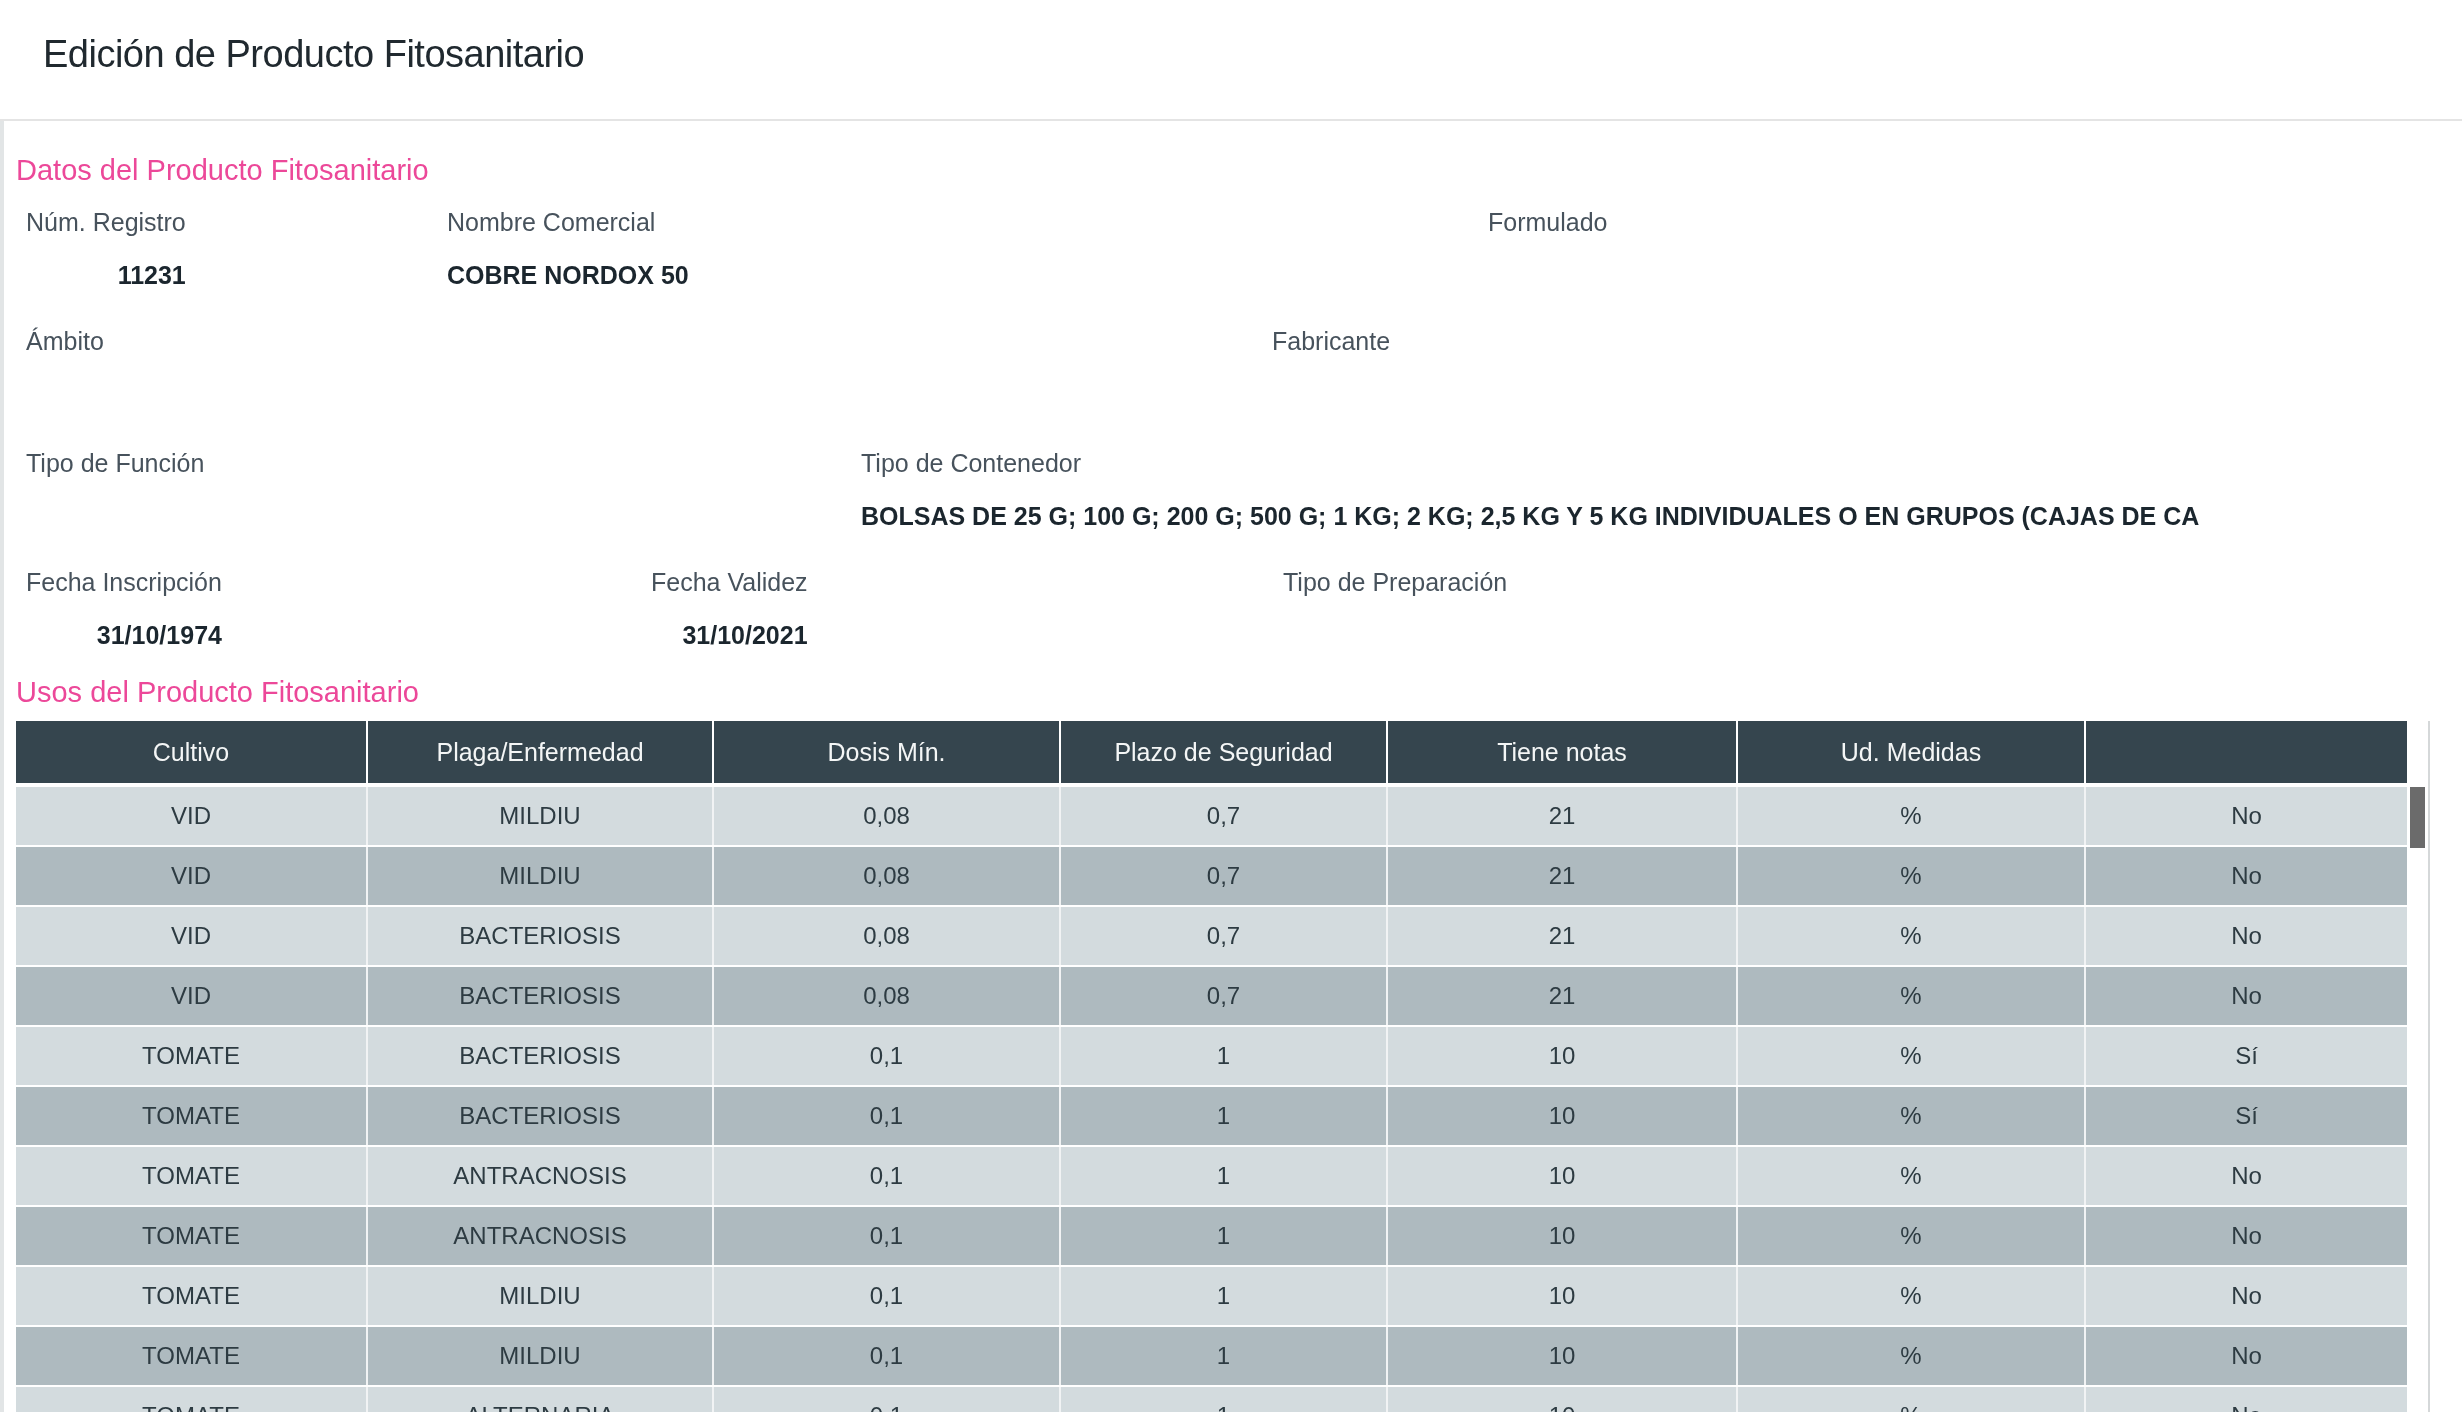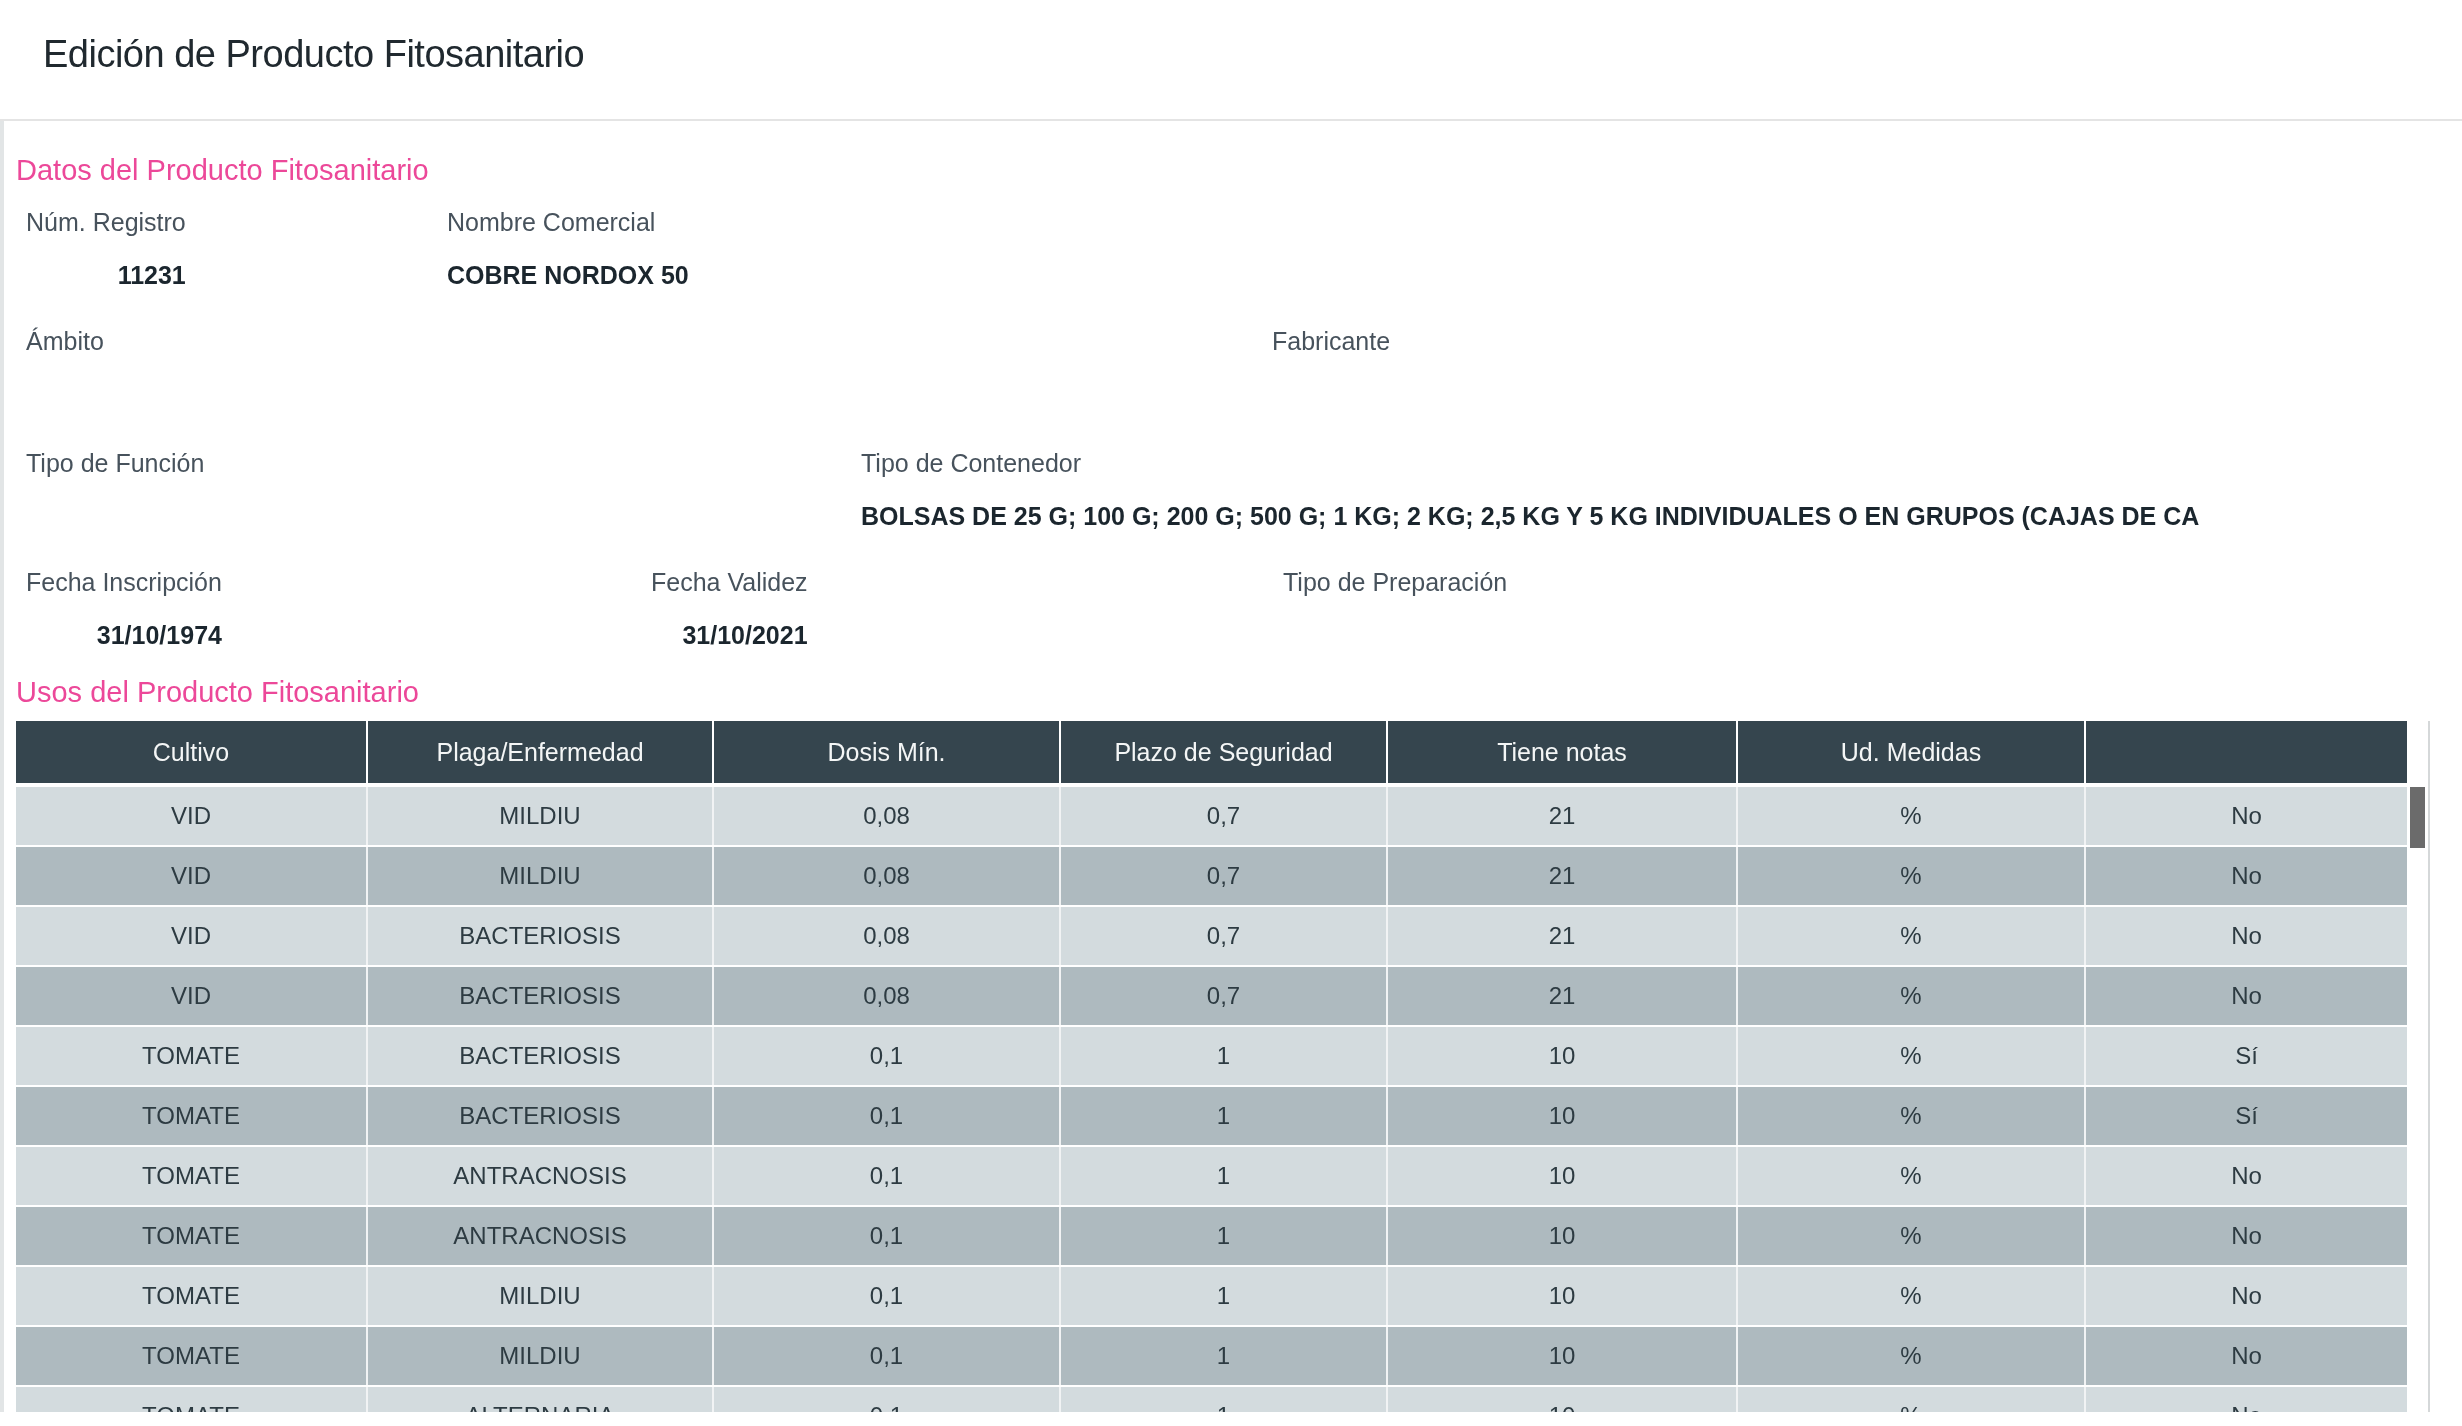--- a/index.html
+++ b/index.html
@@ -56,20 +56,21 @@
 
 <div class="abs field" style="left:26px;top:205px;">
   <div class="flabel">Núm. Registro</div>
   <div class="fvalue">11231</div>
 </div>
 <div class="abs field" style="left:447px;top:205px;">
   <div class="flabel">Nombre Comercial</div>
   <div class="fvalue">COBRE NORDOX 50</div>
 </div>
 <div class="abs field" style="left:1488px;top:205px;">
+  <div class="flabel">Formulado</div>
 </div>
 <div class="abs field" style="left:26px;top:324px;">
   <div class="flabel">Ámbito</div>
   <div class="fvalue"></div>
 </div>
 <div class="abs field" style="left:1272px;top:324px;">
   <div class="flabel">Fabricante</div>
   <div class="fvalue"></div>
 </div>
 <div class="abs field" style="left:26px;top:446px;">

